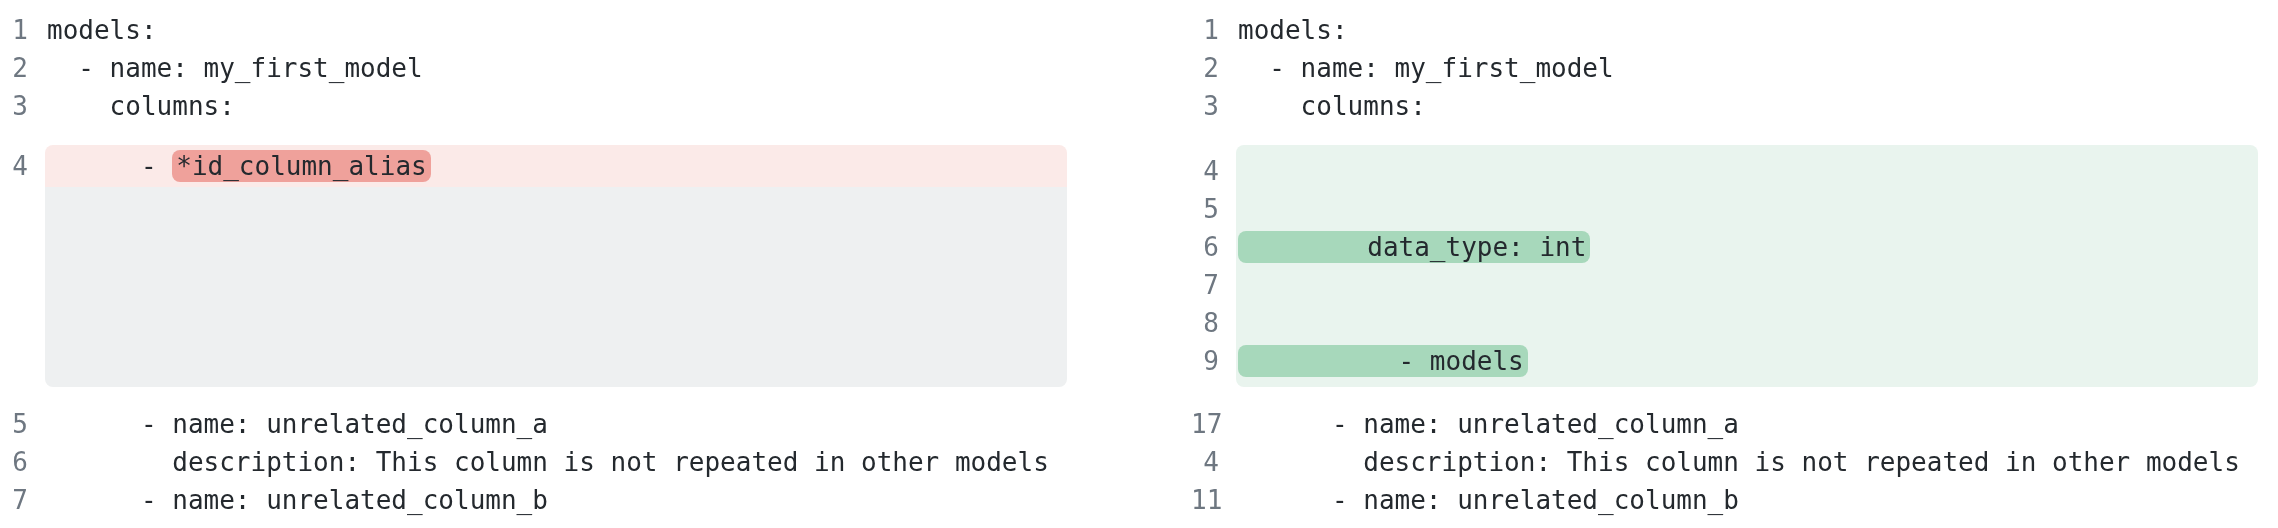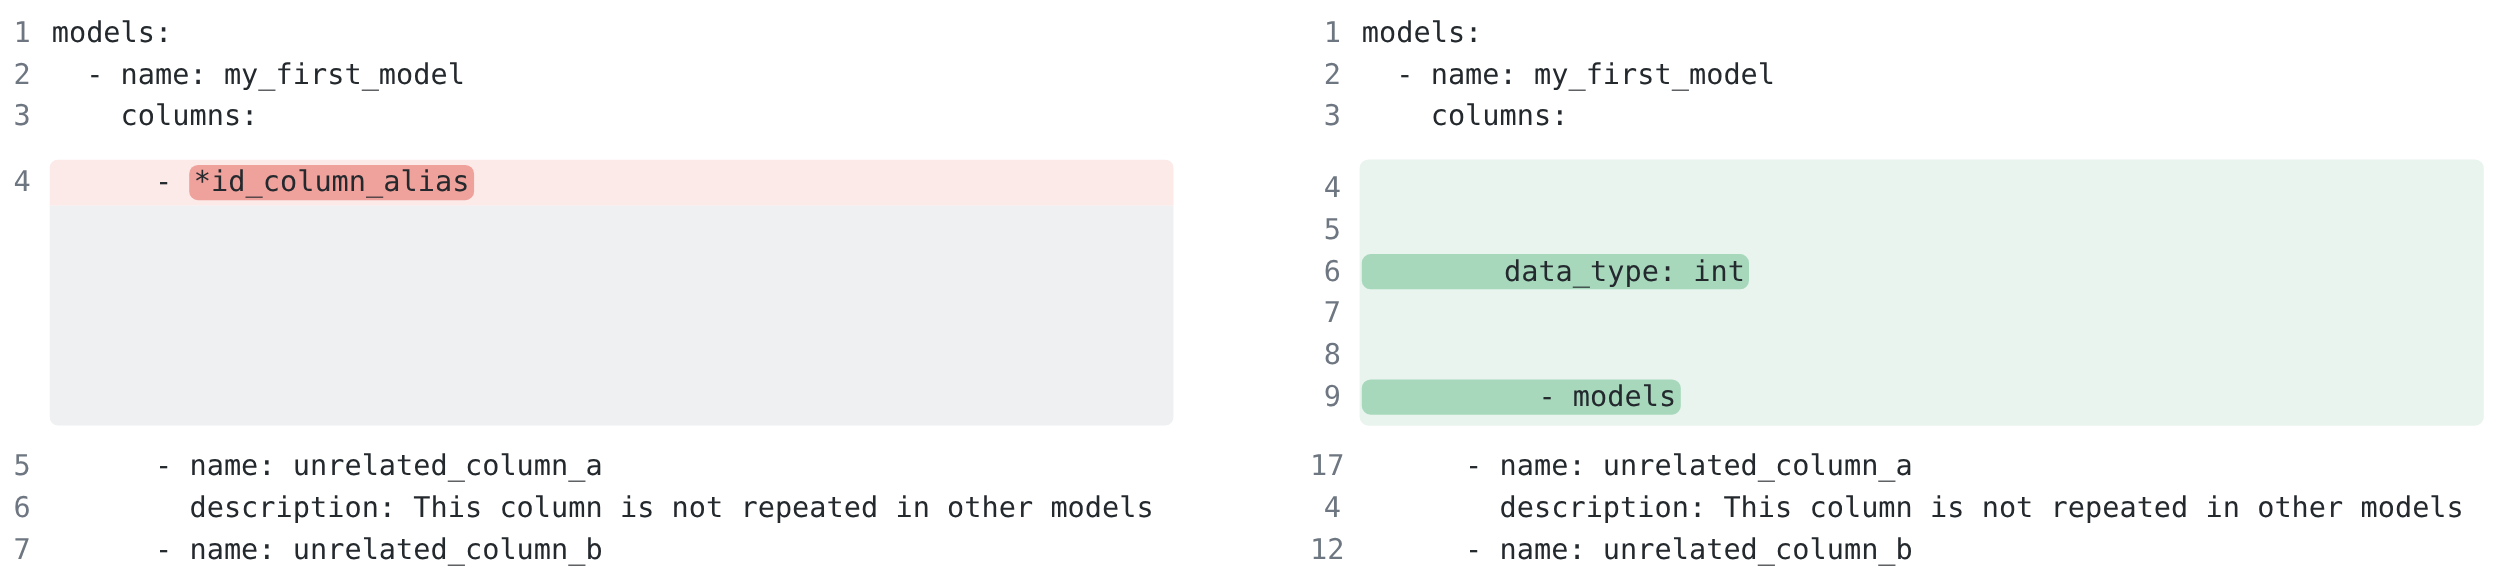--- a/index.html
+++ b/index.html
@@ -186,19 +186,19 @@
     <span class="num">17</span>
     <span class="code"><span>      - name: unrelated_column_a</span></span>
   </div>
 
   <div class="row">
     <span class="num">4</span>
     <span class="code"><span>        description: This column is not repeated in other models</span></span>
   </div>
 
   <div class="row">
-    <span class="num">12</span>
+    <span class="num">11</span>
     <span class="code"><span>      - name: unrelated_column_b</span></span>
   </div>
 </div>
   </section>
 
 </main>
 
 </body></html>

